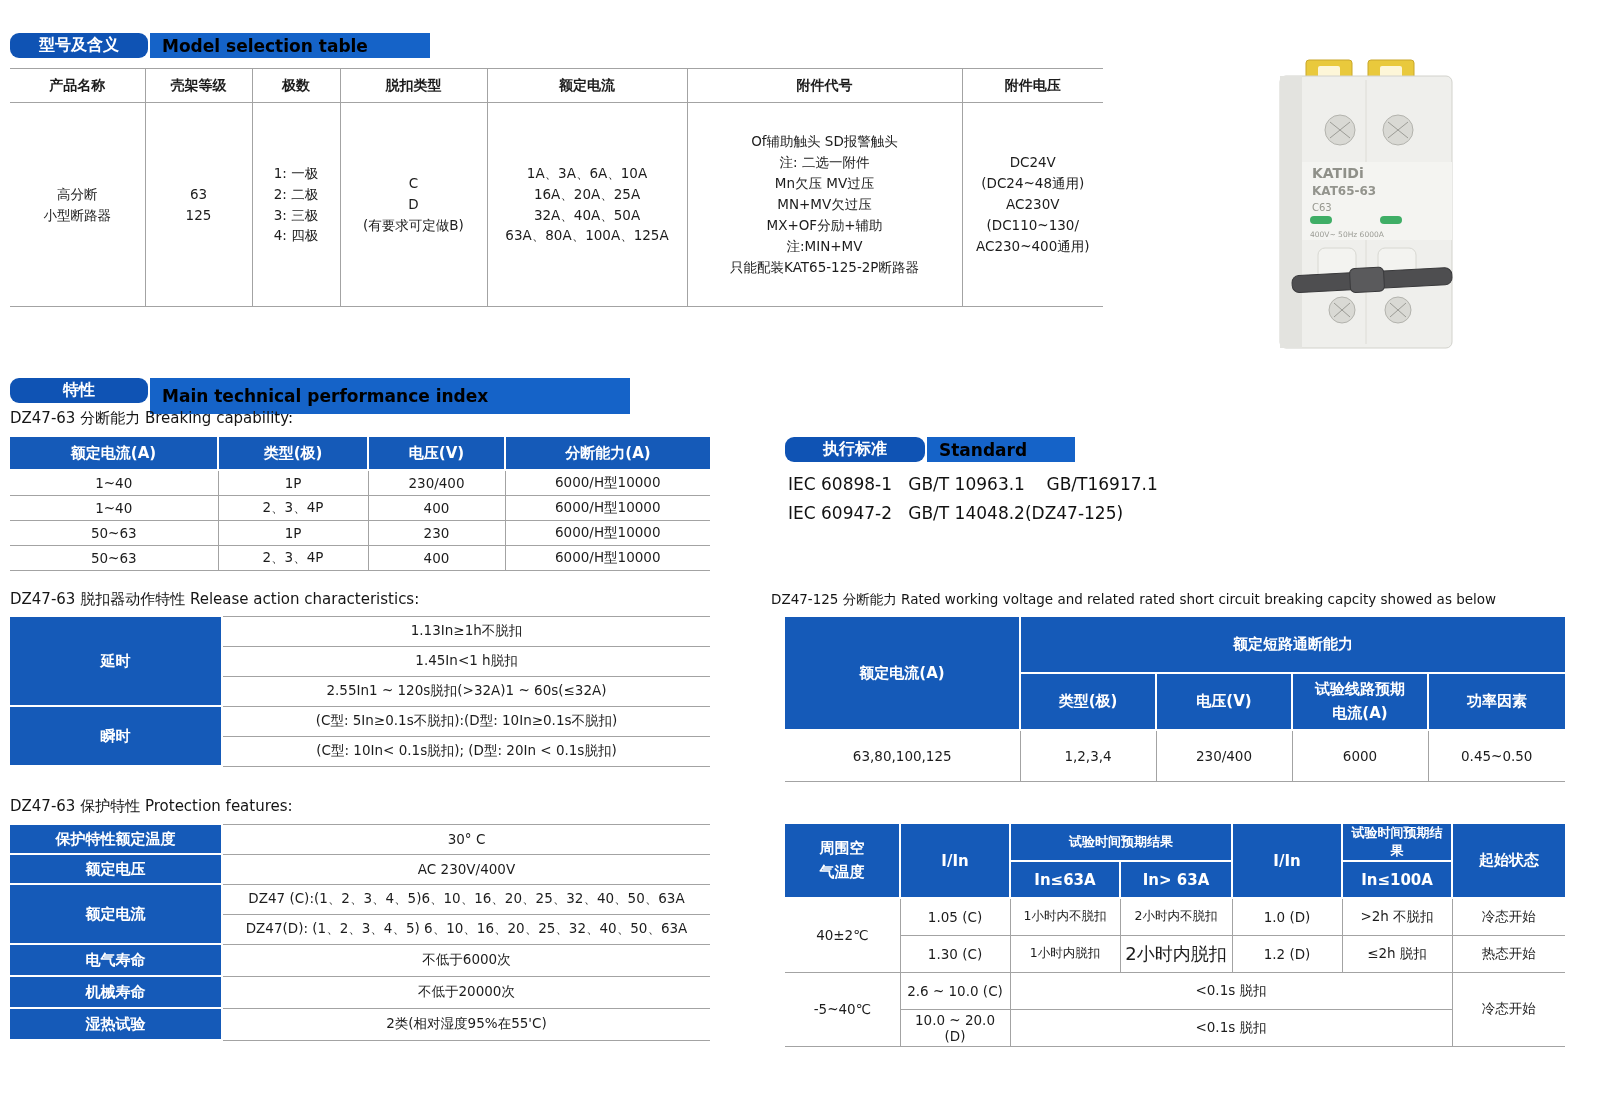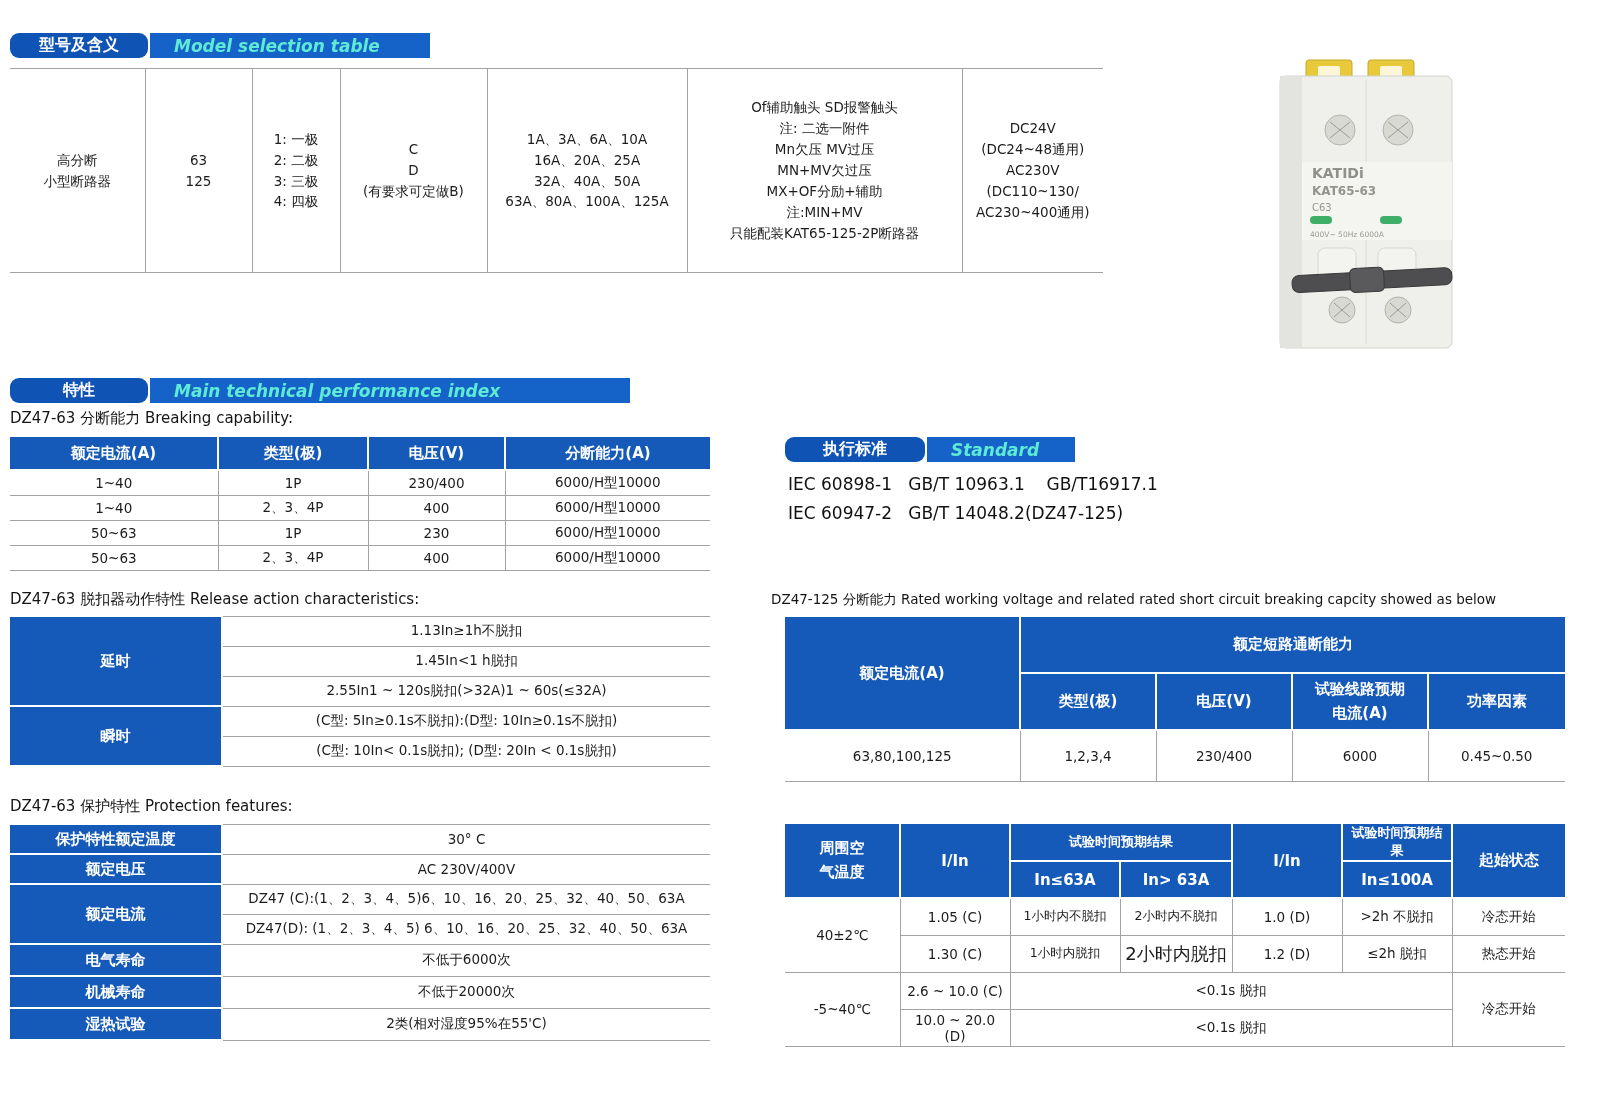--- a/index.html
+++ b/index.html
@@ -2,22 +2,22 @@
 <html><head>
 <meta charset="utf-8">
 <style>
   html,body{margin:0;padding:0;background:#fff;}
   #page{position:relative;width:1600px;height:1099px;background:#ffffff;
         font-family:"DejaVu Sans","Liberation Sans",sans-serif;color:#1c1c1c;overflow:hidden;}
   .abs{position:absolute;}
   
   .bar-tag{background:#0f53b4;color:#fff;font-weight:bold;font-size:16px;
            display:flex;align-items:center;justify-content:center;border-radius:9px;}
-  .bar-title{background:#1563c8;color:#5eead4;font-weight:600;font-size:17px;
-             display:flex;align-items:center;padding-left:24px;box-sizing:border-box;font-style:italic;}
+  .bar-title{background:#1563c8;color:#000000;font-weight:600;font-size:17px;
+             display:flex;align-items:center;padding-left:12px;box-sizing:border-box;}
   
   .sec-title{font-size:15px;color:#151515;white-space:nowrap;}
   
   table.tbl{border-collapse:collapse;table-layout:fixed;}
   table.tbl td{border:1px solid #a3a3a3;background:#fff;text-align:center;
                vertical-align:middle;font-size:13.5px;padding:0 4px;color:#1c1c1c;}
   table.tbl td.blue{background:#155ab8;color:#fff;font-weight:bold;border:2px solid #ffffff;
                     font-size:15px;}
   table.tbl td.blue.sm{font-size:13px;}
   table.tbl td.subhead{font-weight:bold;font-size:14px;}
@@ -40,20 +40,29 @@
     <colgroup>
       <col style="width:135px">
         <col style="width:107px">
         <col style="width:88px">
       <col style="width:147px">
         <col style="width:200px">
         <col style="width:275px">
         <col style="width:141px">
     </colgroup>
     <tbody>
+    <tr style="height:34px;">
+      <td class="subhead">产品名称</td>
+      <td class="subhead">壳架等级</td>
+      <td class="subhead">极数</td>
+      <td class="subhead">脱扣类型</td>
+      <td class="subhead">额定电流</td>
+      <td class="subhead">附件代号</td>
+      <td class="subhead">附件电压</td>
+    </tr>
     <tr style="height:204px;">
       <td class="pre">高分断
 小型断路器</td>
       <td class="pre">63
 125</td>
       <td class="pre">1: 一极
 2: 二极
 3: 三极
 4: 四极</td>
       <td class="pre">C
@@ -123,21 +132,21 @@
       <rect x="78" y="196" width="38" height="34" rx="7" fill="#f3f3f0" stroke="#d8d8d2"></rect>
       <rect x="138" y="196" width="38" height="34" rx="7" fill="#f3f3f0" stroke="#d8d8d2"></rect>
       <g transform="rotate(-3 125 228)">
         <rect x="52" y="220" width="160" height="17" rx="7" fill="#4e4e50" stroke="#39393b"></rect>
         <rect x="110" y="216" width="34" height="24" rx="5" fill="#5a5a5c" stroke="#39393b"></rect>
       </g>
     </g>
   </svg>
 
   <div class="abs bar-tag" style="left:10px;top:378px;width:138px;height:25px;">特性</div>
-  <div class="abs bar-title" style="left:150px;top:378px;width:480px;height:25px;">Main technical performance index</div>
+  <div class="abs bar-title" style="left:150px;top:378px;width:480px;height:36px;">Main technical performance index</div>
 
   <div class="abs sec-title" style="left:10px;top:409px;">DZ47-63 分断能力 Breaking capability:</div>
   <table class="tbl abs" style="left:10px;top:435px;width:700px;">
     <colgroup>
         <col style="width:208px">
         <col style="width:150px">
         <col style="width:137px">
         <col style="width:205px">
       </colgroup>
     <tbody>

